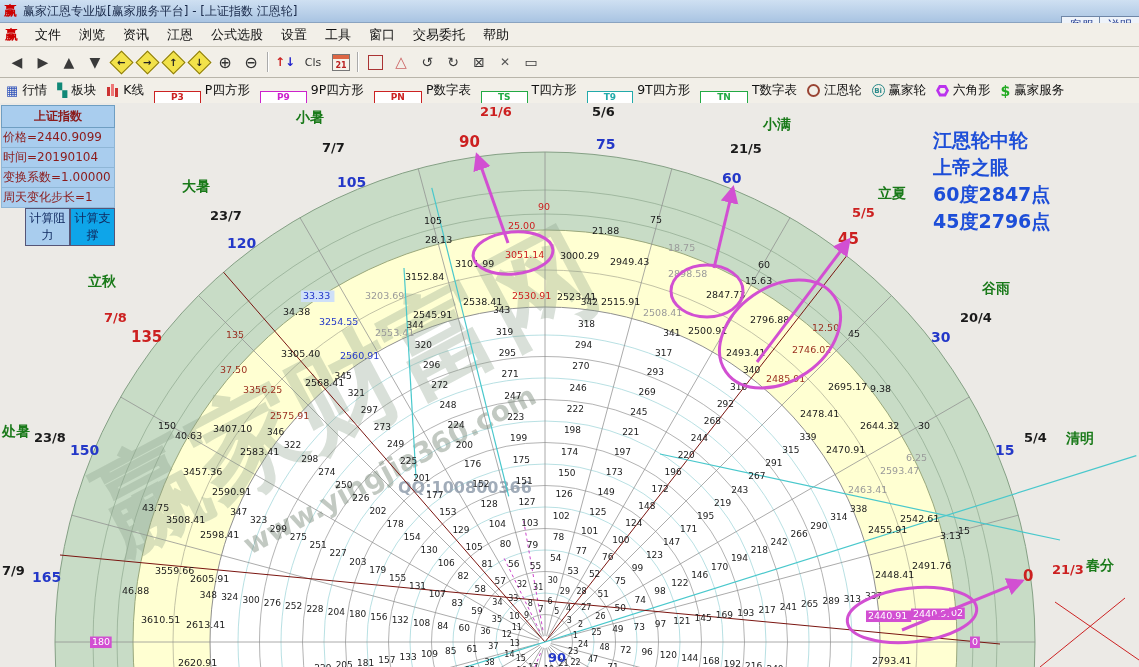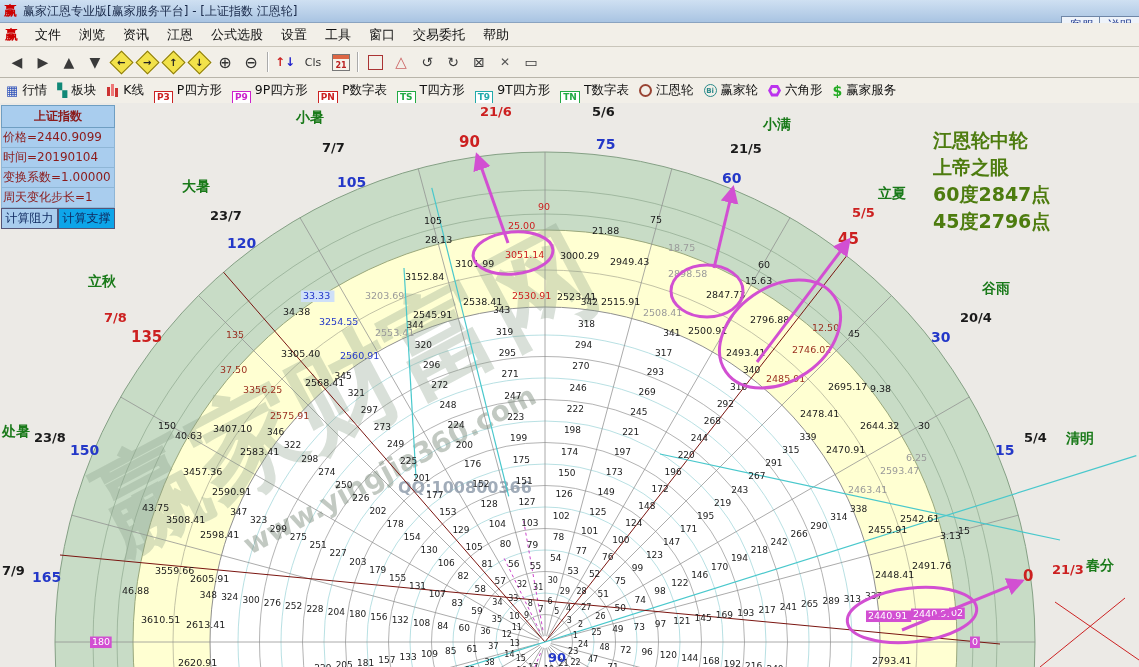--- a/index.html
+++ b/index.html
@@ -37,21 +37,21 @@
   .t1.tri{color:#c66;font-size:15px;}
   .t1.sep{width:8px;}
   .t1.sep i{display:block;width:1px;height:20px;background:#aaa;border-right:1px solid #fff;}
   .t1.updown b{font-size:12px;}
   .t1.updown .u{color:#c22;} .t1.updown .d{color:#22c;}
   
   .toolbar2{position:absolute;left:0;top:78px;width:1139px;height:25px;background:#f2efe8;
     border-bottom:1px solid #9a968c;display:flex;align-items:center;font-size:12.5px;color:#111;padding-left:6px;}
   .rb-item{display:flex;align-items:center;margin-right:10px;cursor:default;}
   .rb-item .bicon{margin-right:4px;display:inline-flex;align-items:center;justify-content:center;}
-  .badge{font-size:9px;font-weight:bold;border:1px solid;padding:0 2px;line-height:11px;background:#fff;margin-top:13px;}
+  .badge{font-size:9px;font-weight:bold;border:1px solid;padding:0 16px;line-height:11px;background:#fff;margin-top:13px;}
   .gicon{font-size:13px;}
   .kline{position:relative;width:13px;height:14px;}
   .kline i{position:absolute;width:3px;background:#c33;}
   .kline i.a{left:1px;top:3px;height:9px;}
   .kline i.b{left:5px;top:0;height:12px;background:#e77;}
   .kline i.c{left:9px;top:4px;height:9px;}
   .circ{width:13px;height:13px;border-radius:50%;border:2px solid #943;box-sizing:border-box;}
   .circ2{width:13px;height:13px;border-radius:50%;border:1px solid #2a8a8a;color:#2a8a8a;
     font-size:7px;display:flex;align-items:center;justify-content:center;font-weight:bold;box-sizing:border-box;text-align:center;}
   .hex{width:13px;height:12px;background:#b3e;clip-path:polygon(25% 0,75% 0,100% 50%,75% 100%,25% 100%,0 50%);
@@ -61,25 +61,25 @@
   
   .chart{position:absolute;left:0;top:103px;width:1139px;height:564px;background:#eceae6;}
   
   .panel{position:absolute;left:1px;top:105px;width:114px;font-size:12px;z-index:5;}
   .panel .hd{background:#a9cdee;border:1px solid #6f9ec2;text-align:center;color:#8b1a1a;
     font-weight:bold;padding:2px 0;}
   .panel .row{background:#a9cdee;border:1px solid #8fb6d6;border-top:none;color:#8b1a1a;
     padding:1px 1px;white-space:nowrap;overflow:hidden;}
   .panel .btns{display:flex;}
   .panel .btn{flex:1;text-align:center;border:1px solid #557;padding:1px 0;color:#102a60;cursor:default;}
-  .panel .btn.b1{background:#a9cdee;}
+  .panel .btn.b1{background:#a9cdee;margin-left:24px;}
   .panel .btn.b2{background:#0ea5e9;}
   
   .anno{position:absolute;left:933px;top:127px;z-index:6;font-size:19px;font-weight:bold;
-    color:#4d7c0f;line-height:27px;white-space:nowrap;}
+    color:#1d4ed8;line-height:27px;white-space:nowrap;}
 </style>
 </head>
 <body>
 
 <div class="titlebar">
   <span class="logo">赢</span>
   <span>赢家江恩专业版[赢家服务平台] - [上证指数 江恩轮]</span>
   <span class="tb-btn b1">客服</span>
   <span class="tb-btn b2">说明</span>
 </div>

